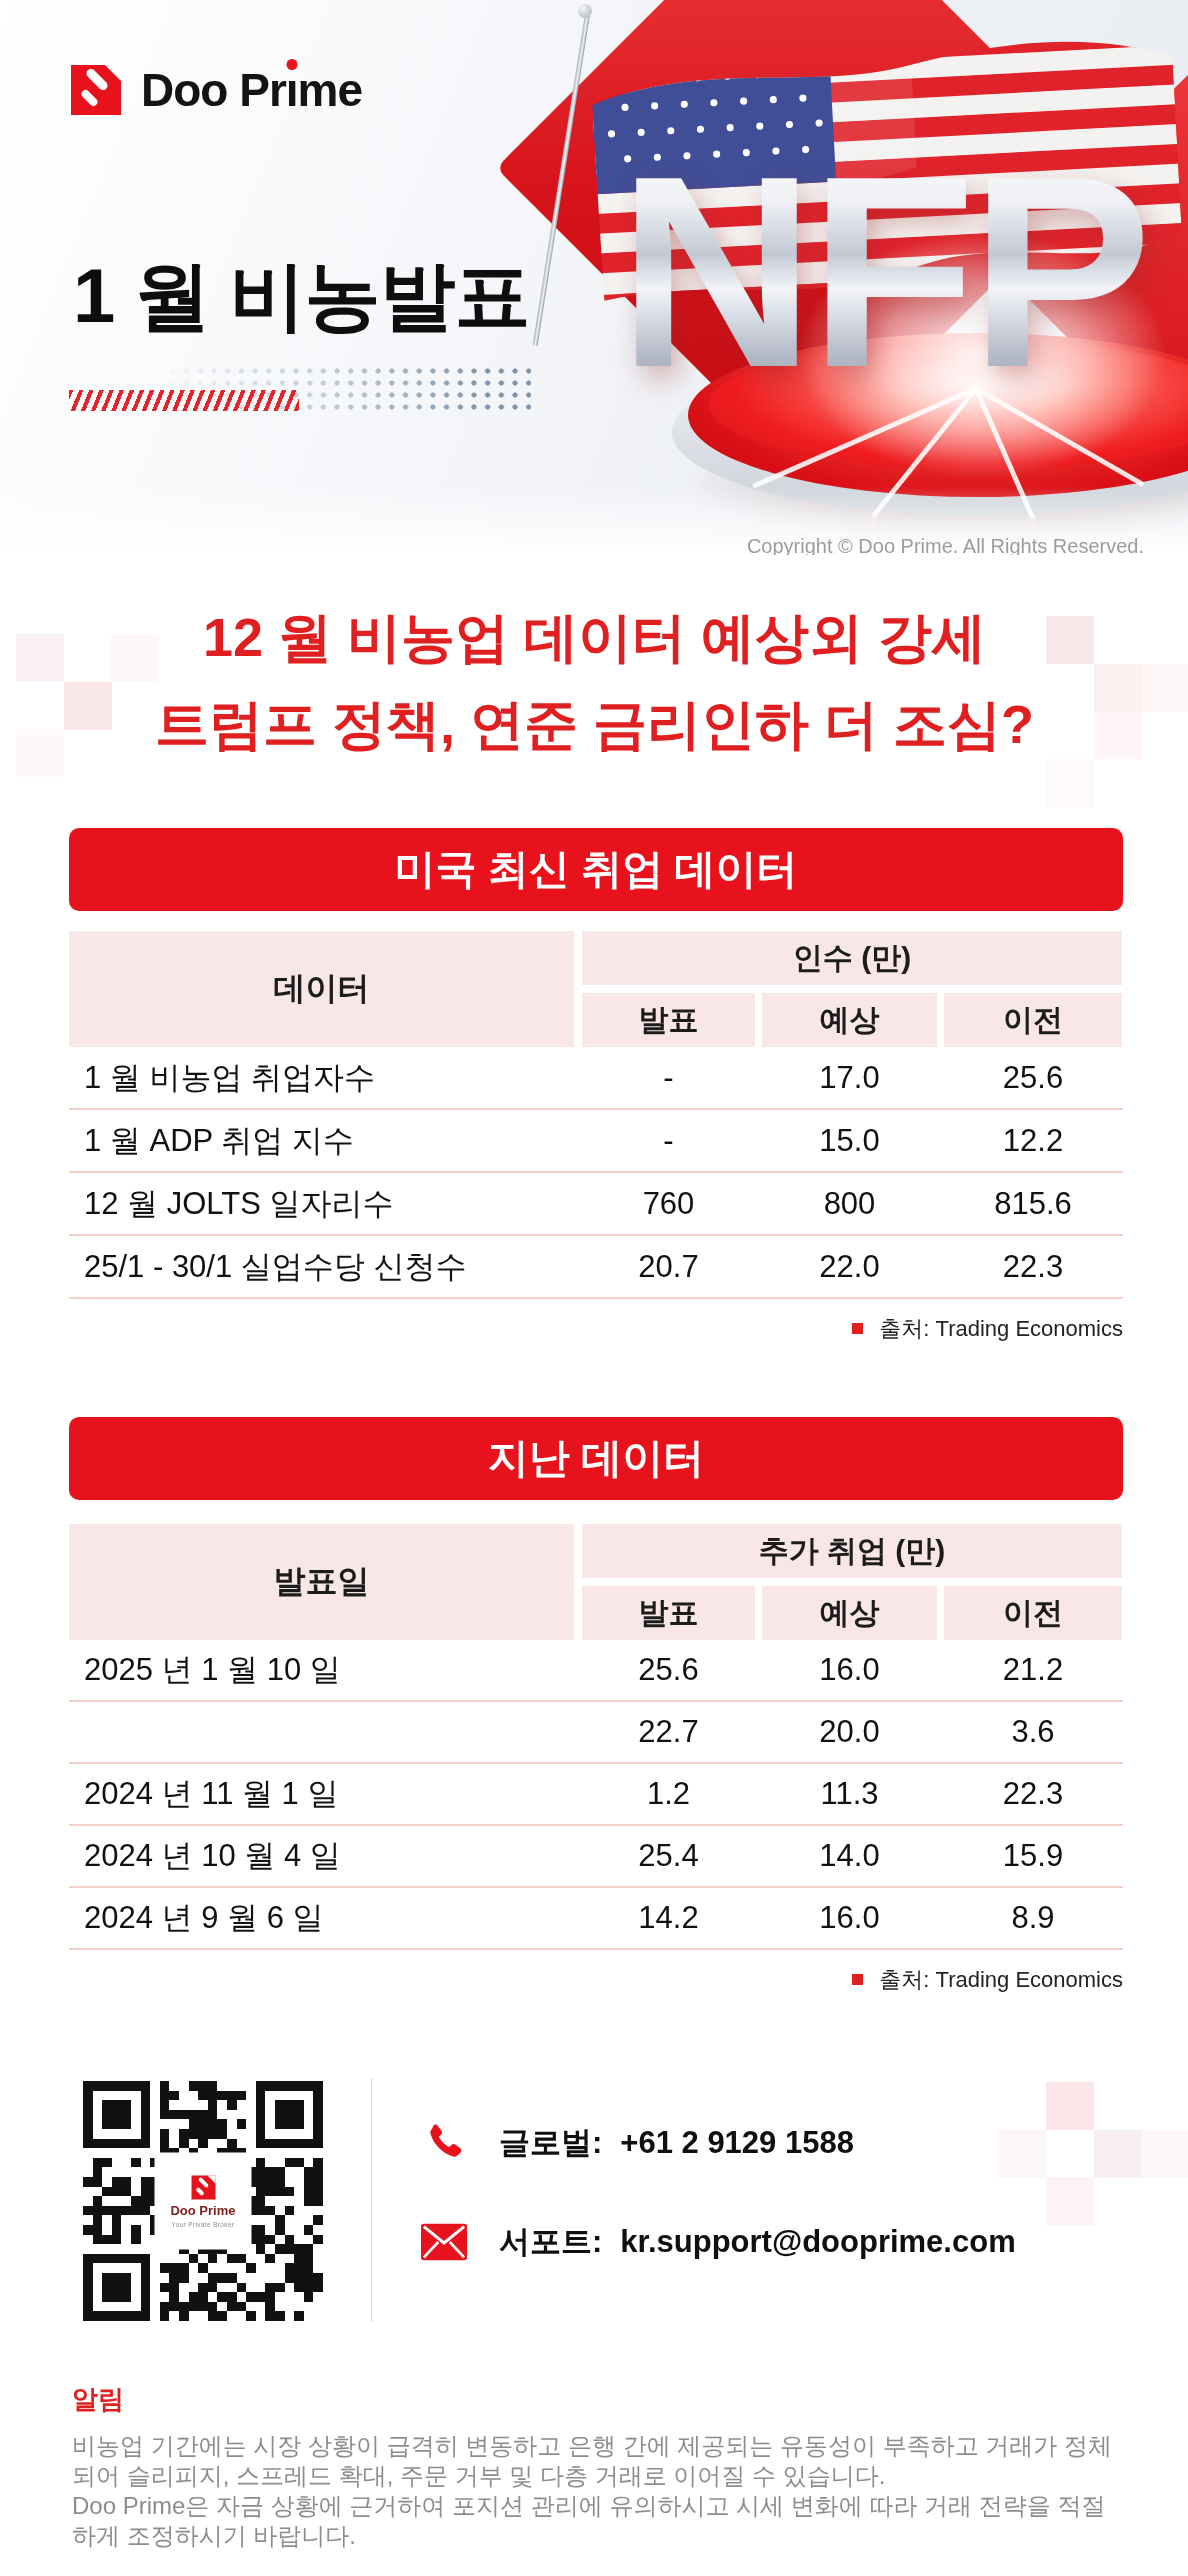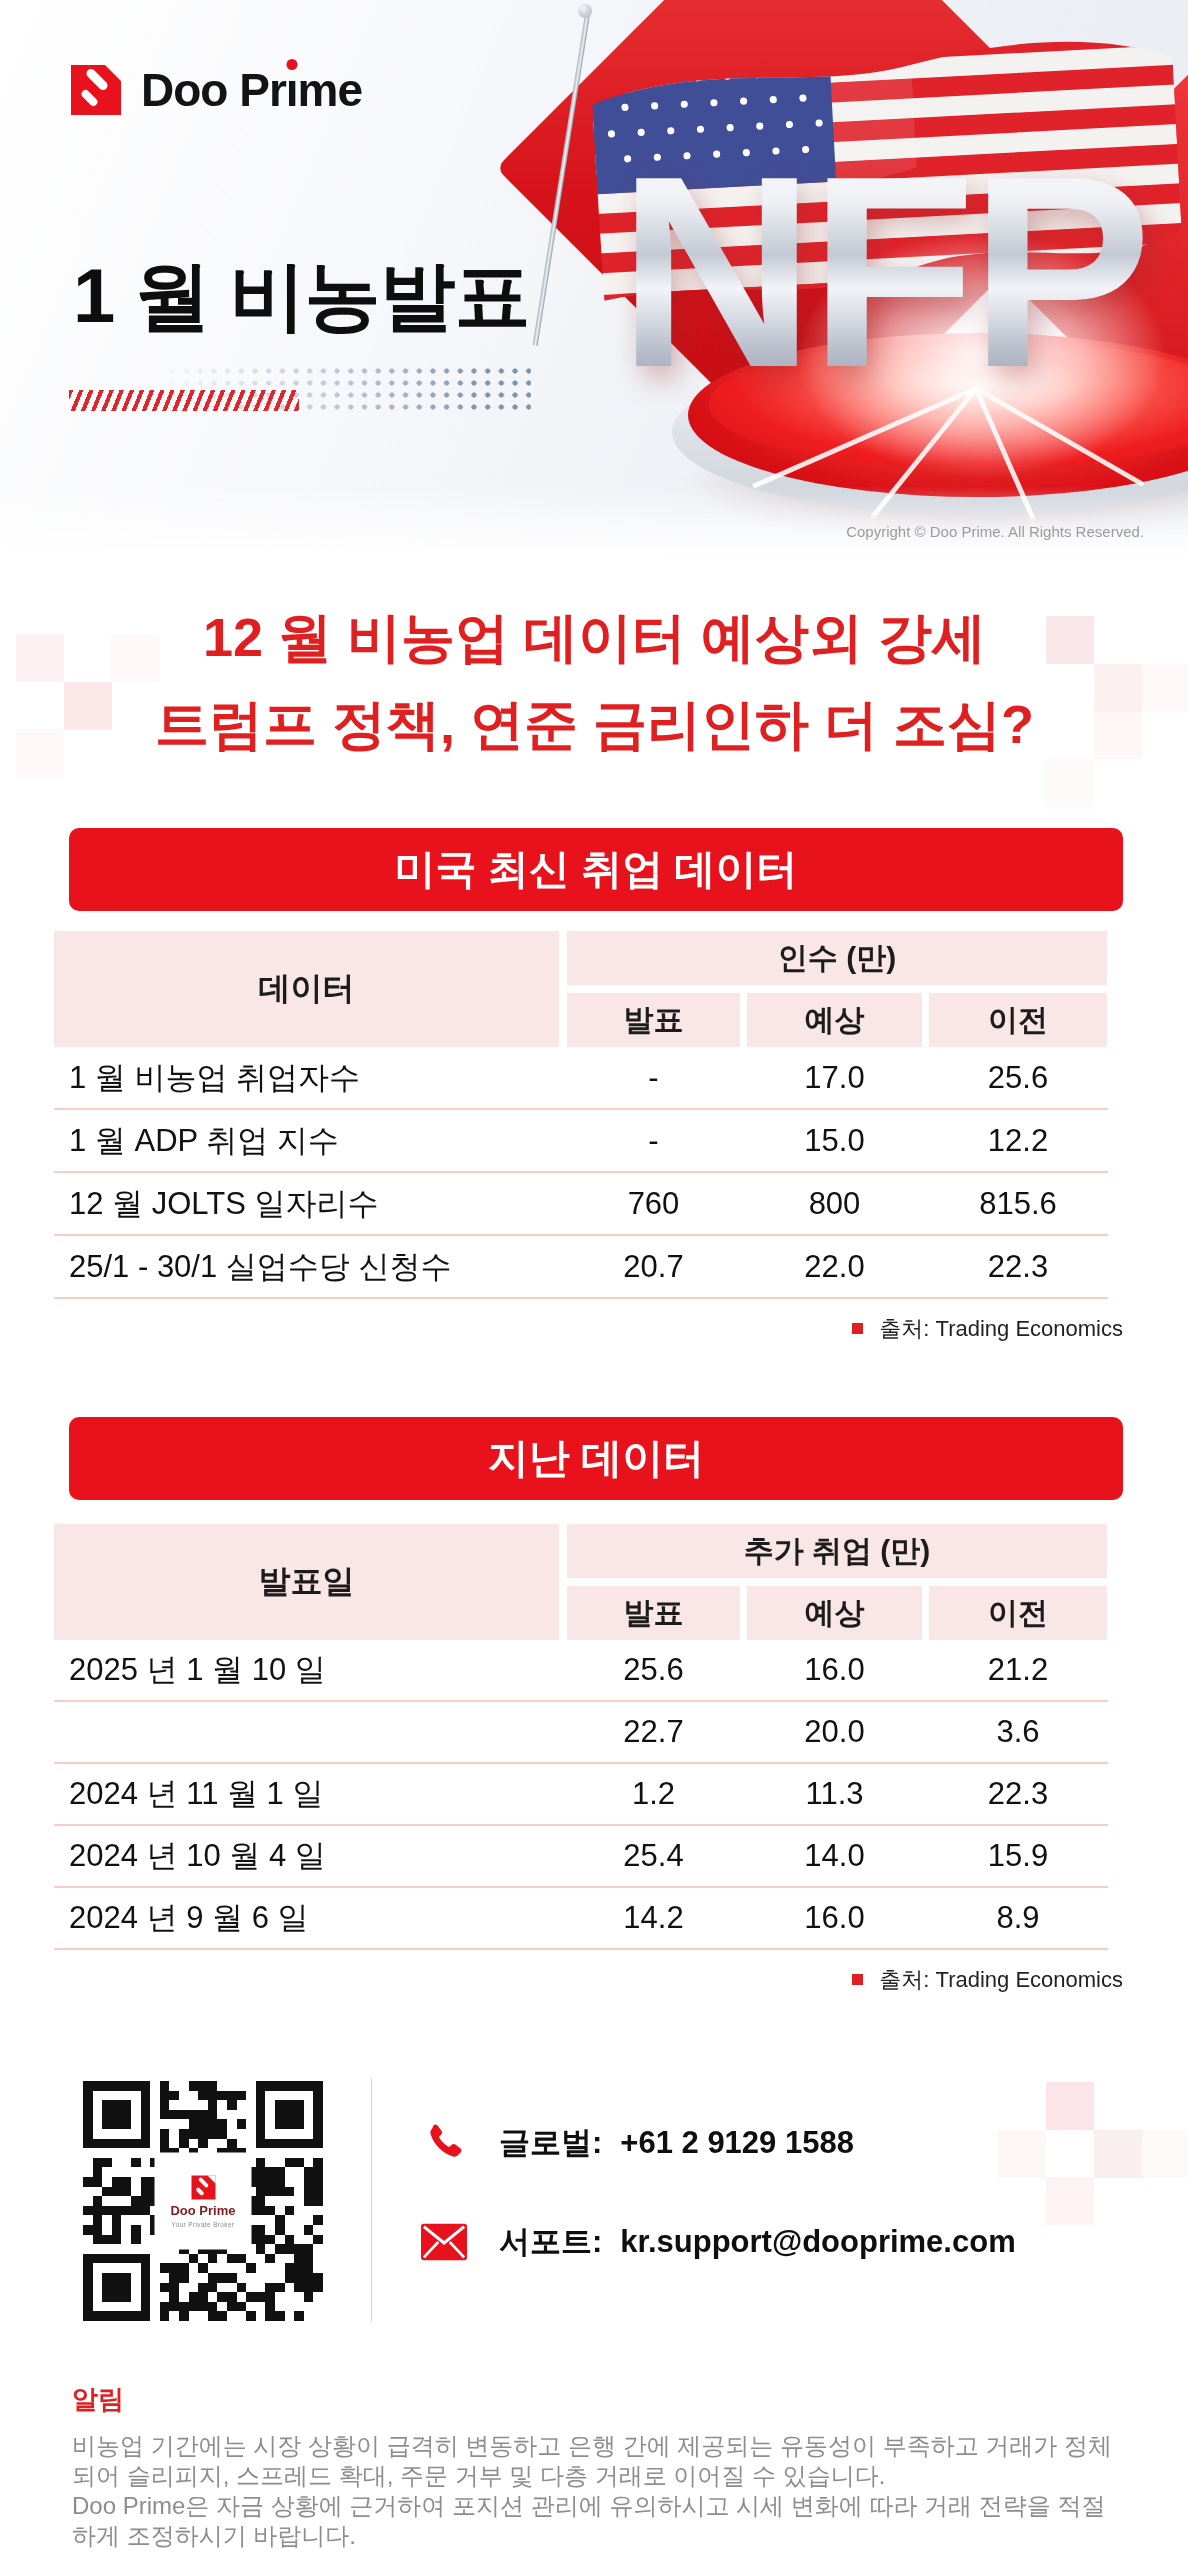--- a/index.html
+++ b/index.html
@@ -39,21 +39,21 @@
   .pod-base{position:absolute;left:672px;top:349px;width:608px;height:166px;border-radius:50%;
     background:linear-gradient(180deg,#f1f3f6,#ccd1d9);z-index:3}
   .pod-red{position:absolute;left:688px;top:333px;width:577px;height:164px;border-radius:50%;
     background:radial-gradient(ellipse at 50% 22%,#ff8a7d 0%,#f23730 38%,#d91016 72%,#b90c10 100%);z-index:4}
   .pod-top{position:absolute;left:709px;top:339px;width:533px;height:131px;border-radius:50%;
     background:radial-gradient(ellipse at 52% 35%,#ffe9e5 0%,#ff7164 26%,#ef1d20 64%,#d41015 100%);z-index:4}
   .pod-glow{position:absolute;left:799px;top:234px;width:365px;height:242px;border-radius:50%;
     background:radial-gradient(ellipse,rgba(255,255,255,.95) 0%,rgba(255,255,255,.55) 40%,rgba(255,255,255,0) 72%);
     filter:blur(2px);z-index:5}
   .slices{position:absolute;left:0;top:0;z-index:5}
-  .copyright{position:absolute;right:45px;top:523px;font-size:15px;color:#9c9c9c;z-index:9}
+  .copyright{position:absolute;right:45px;top:535px;font-size:20px;color:#9c9c9c;z-index:9}
   
   .logo{position:absolute;left:71px;top:63px;display:flex;align-items:center;gap:20px;z-index:9}
   .dp-mark{position:relative;width:50px;height:50px;background:var(--brand-red)}
   .dp-fold{position:absolute;right:0;top:0;width:0;height:0;
     border-left:16px solid transparent;border-top:16px solid #fdfdfe}
   .dp-s1{position:absolute;left:13px;top:10px;width:26px;height:9px;border-radius:5px;
     background:#fff;transform:rotate(45deg)}
   .dp-s2{position:absolute;left:9px;top:29px;width:19px;height:8px;border-radius:5px;
     background:#fff;transform:rotate(45deg)}
   .wordmark{font-size:46px;font-weight:800;color:#141414;letter-spacing:-1px;display:flex}
@@ -77,21 +77,21 @@
     box-shadow:48px 48px 0 #fcf0f1,95px 48px 0 #fef8f8,48px 95px 0 #fef6f7,0 143px 0 #fefafa}
   .chk-left{left:16px;top:634px;background:#fdf2f3;
     box-shadow:48px 48px 0 #fbe9ea,0 95px 0 #fef8f8,95px 0 0 #fef8f8}
   .chk-contact{left:1046px;top:2082px;background:#fbe5e8;
     box-shadow:-48px 48px 0 #fdf6f6,48px 48px 0 #faeff0,95px 48px 0 #fef9f9,0 95px 0 #fdf3f4}
   
   .banner{position:absolute;left:69px;width:1054px;height:83px;border-radius:10px;
     background:var(--brand-red);color:#fff;font-size:41px;font-weight:800;
     display:flex;align-items:center;justify-content:center}
   .banner1{top:828px}.banner2{top:1417px}
-  .tbl{position:absolute;left:54px;width:1054px}
+  .tbl{position:absolute;left:69px;width:1054px}
   .tbl1{top:931px}.tbl2{top:1524px}
   .tbl-head{display:grid;grid-template-columns:505px 8px 173px 7px 175px 7px 178px;
     grid-template-rows:54px 8px 54px}
   .hcell{background:var(--pink-cell);display:flex;align-items:center;justify-content:center;
     font-size:30px;font-weight:600;color:#1c1c1c}
   .h-col1{grid-column:1;grid-row:1/4;font-size:32px}
   .h-group{grid-column:3/8;grid-row:1}
   .h-s1{grid-column:3;grid-row:3}.h-s2{grid-column:5;grid-row:3}.h-s3{grid-column:7;grid-row:3}
   .trow{display:grid;grid-template-columns:505px 8px 173px 7px 175px 7px 178px;
     align-items:center;border-bottom:2px solid var(--row-line);font-size:31px;color:#111}

